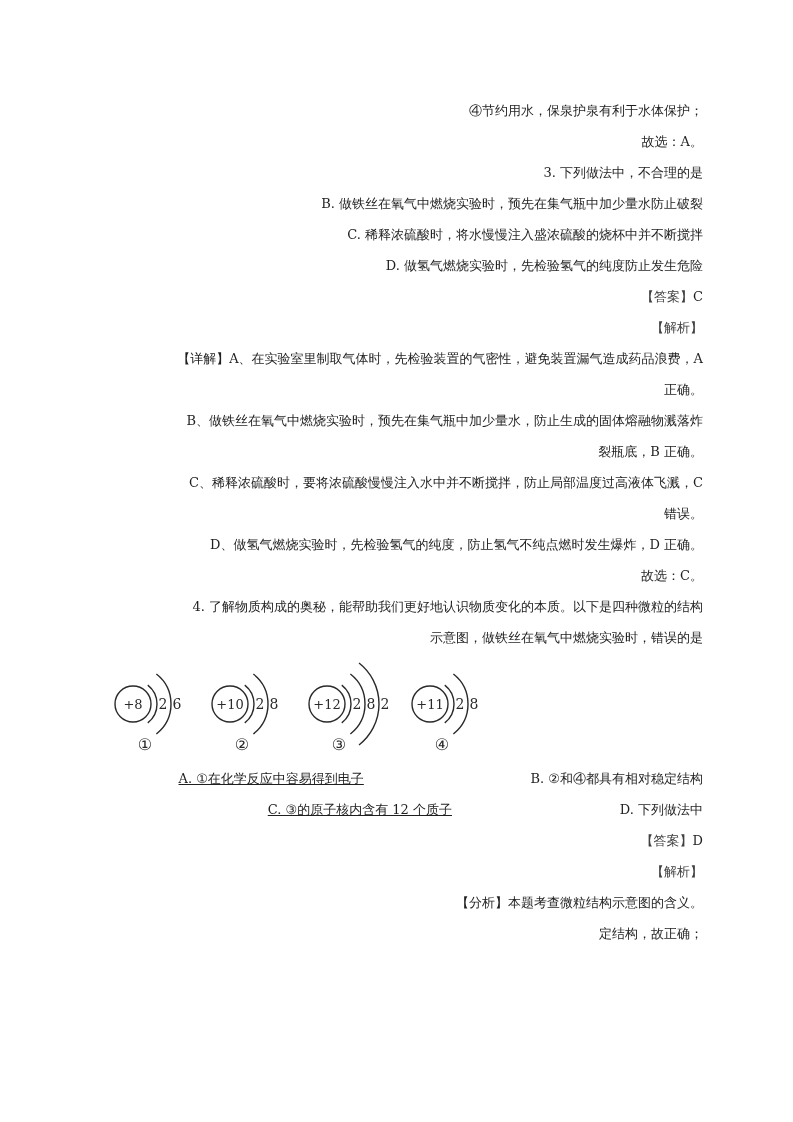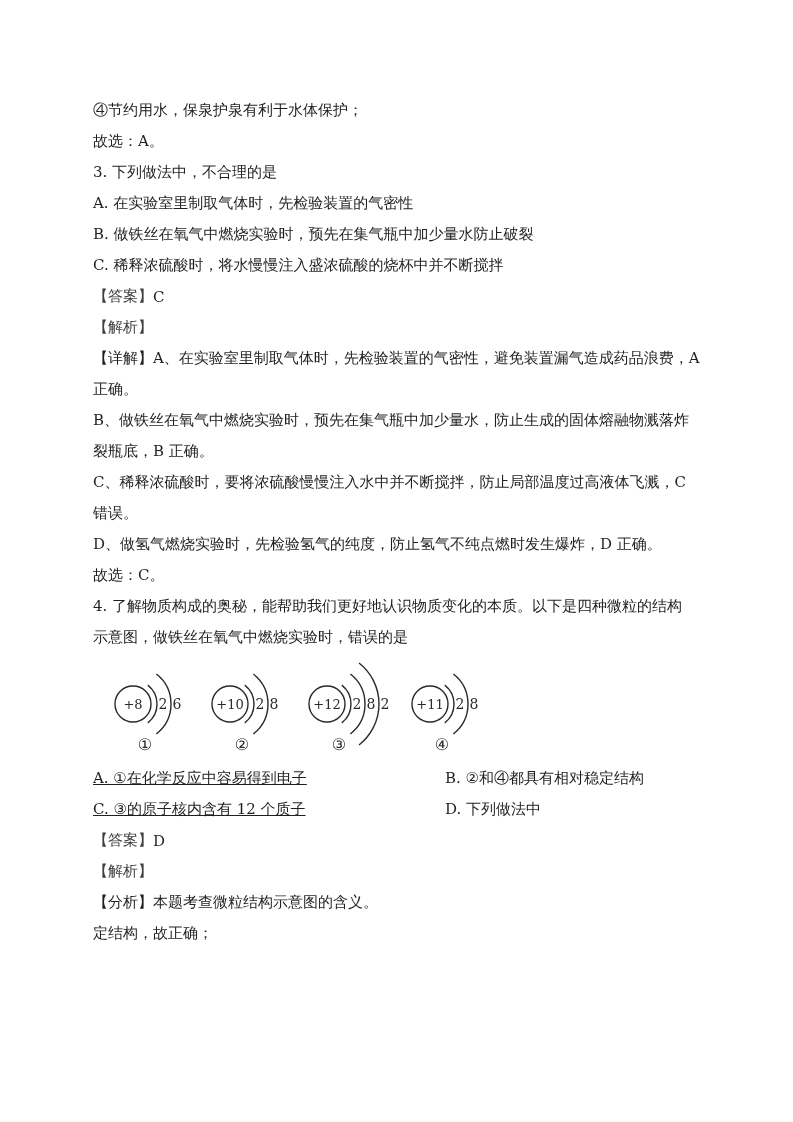--- a/index.html
+++ b/index.html
@@ -16,22 +16,23 @@
     font-family: "DejaVu Serif", "Liberation Serif", serif;
     color: #1f1f1f;
   }
   .content {
     padding: 95px 90px 0 93px;
   }
   .line {
     height: 31px;
     display: flex;
     align-items: center;
-    font-size: 15px;
+    font-size: 13px;
     white-space: nowrap;
+    justify-content: flex-end;
   }
   .line .marker {
     color: #404040;
   }
   .opt-row .col1 {
     display: inline-block;
     width: 352px;
     text-decoration: underline;
   }
   .diagram-block {
@@ -52,27 +53,27 @@
         <span>④节约用水，保泉护泉有利于水体保护；</span>
       </div>
     <div class="line">
         <span>故选：A。</span>
       </div>
 
     <div class="line">
         <span>3. 下列做法中，不合理的是</span>
       </div>
     <div class="line">
-        <span>A. 在实验室里制取气体时，先检验装置的气密性</span>
-      </div>
-    <div class="line">
         <span>B. 做铁丝在氧气中燃烧实验时，预先在集气瓶中加少量水防止破裂</span>
       </div>
     <div class="line">
         <span>C. 稀释浓硫酸时，将水慢慢注入盛浓硫酸的烧杯中并不断搅拌</span>
+      </div>
+    <div class="line">
+        <span>D. 做氢气燃烧实验时，先检验氢气的纯度防止发生危险</span>
       </div>
 
     <div class="line">
       <span class="marker">【答案】</span>
         <span>C</span>
     </div>
     <div class="line">
       <span class="marker">【解析】</span>
     </div>
 

